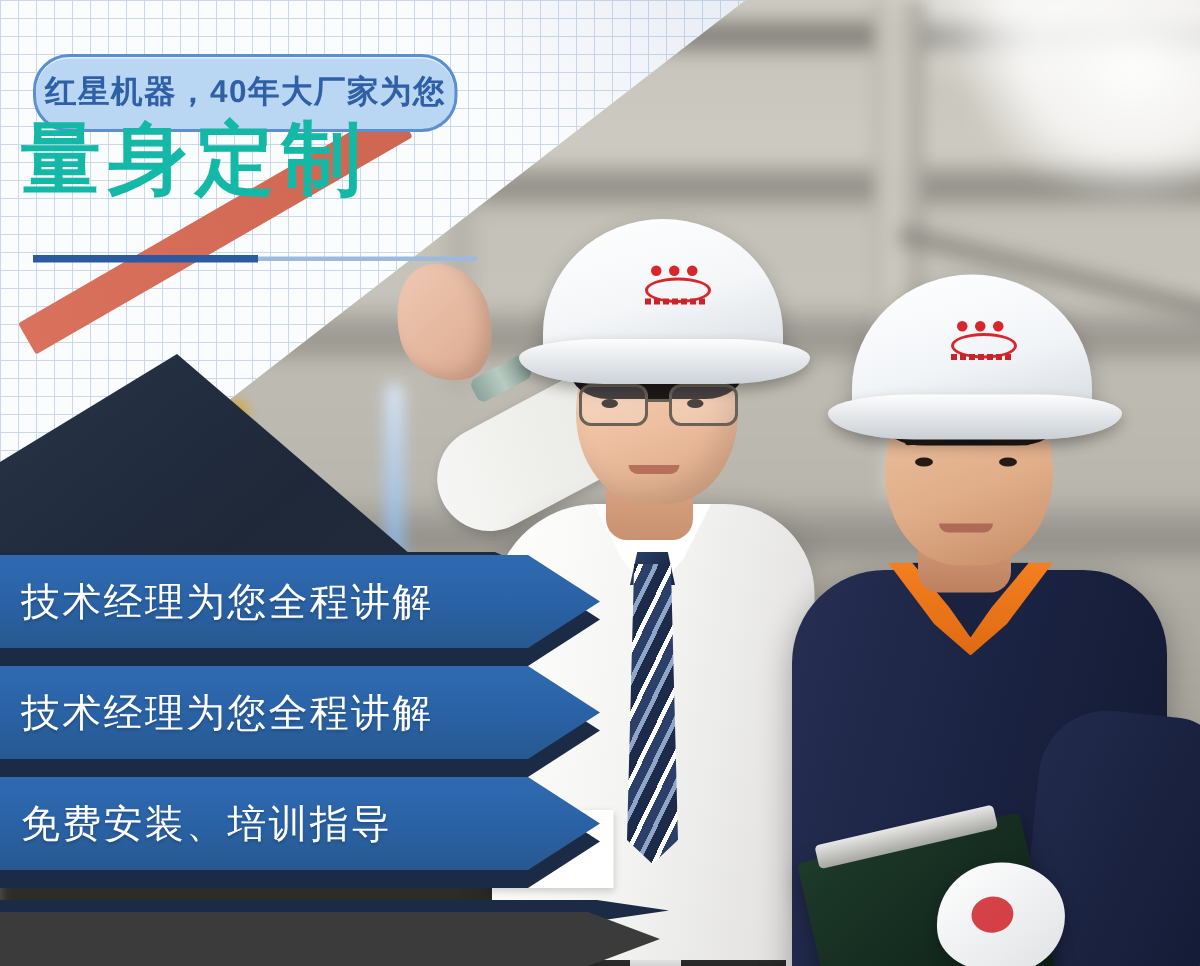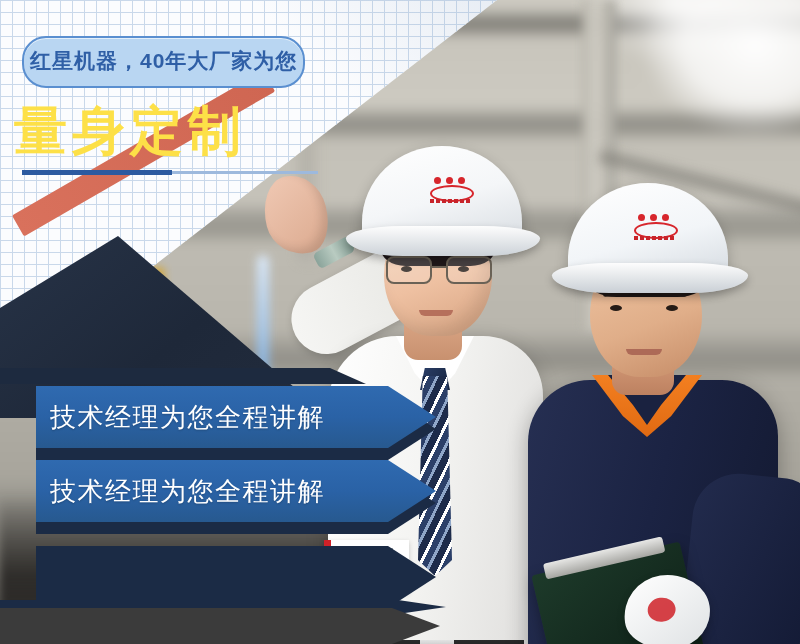--- a/index.html
+++ b/index.html
@@ -300,30 +300,30 @@
   .pill{
     position:absolute;left:22px;top:36px;
     padding:9px 6px 11px;
     background:#b9d6f2;border:2px solid #5a8fd0;border-radius:24px;
     color:#2f5fa6;font-size:21px;font-weight:700;letter-spacing:1px;
     white-space:nowrap;
     box-shadow:0 1px 0 rgba(255,255,255,.6) inset;
   }
   
   .headline{
-    position:absolute;left:14px;top:104px;
-    font-size:53px;font-weight:900;color:#fde047;letter-spacing:5px;
+    position:absolute;left:14px;top:80px;
+    font-size:53px;font-weight:900;color:#14b8a6;letter-spacing:5px;
     white-space:nowrap;line-height:1;
   }
   .rule{position:absolute;left:22px;top:170px;width:150px;height:5px;}
   .rule .dark{position:absolute;left:0;top:0;width:150px;height:5px;background:#2c5aa0;}
   .rule .light{position:absolute;left:150px;top:1px;width:146px;height:3px;background:#9db9dd;}
 
   
-  .bars{position:absolute;left:0;top:386px;width:480px;height:244px;padding-left:36px;}
+  .bars{position:absolute;left:0;top:370px;width:480px;height:244px;}
   .barslot{position:relative;width:100%;height:74px;}
   .shadow-bar{
     position:absolute;left:0;top:12px;width:400px;height:62px;
     background:#1b2b45;
     clip-path:polygon(0 0, 352px 0, 400px 31px, 352px 62px, 0 62px);
   }
   .bar{
     position:absolute;left:0;top:0;width:400px;height:62px;
     background:linear-gradient(180deg,#2f6ab0 0%,#2a62a6 50%,#27598f 100%);
     clip-path:polygon(0 0, 352px 0, 400px 31px, 352px 62px, 0 62px);
@@ -453,18 +453,21 @@
       </div>
     </div>
     <div class="barslot">
       <div class="shadow-bar"></div>
       <div class="bar">
         <span>技术经理为您全程讲解</span>
       </div>
     </div>
     <div class="barslot">
       <div class="shadow-bar"></div>
+      <div class="bar">
+        <span>免费安装、培训指导</span>
+      </div>
     </div>
   </div>
   <div class="bottom-navy"></div>
   <div class="bottom-slate"></div>
 
 </div>
 
 </body></html>

